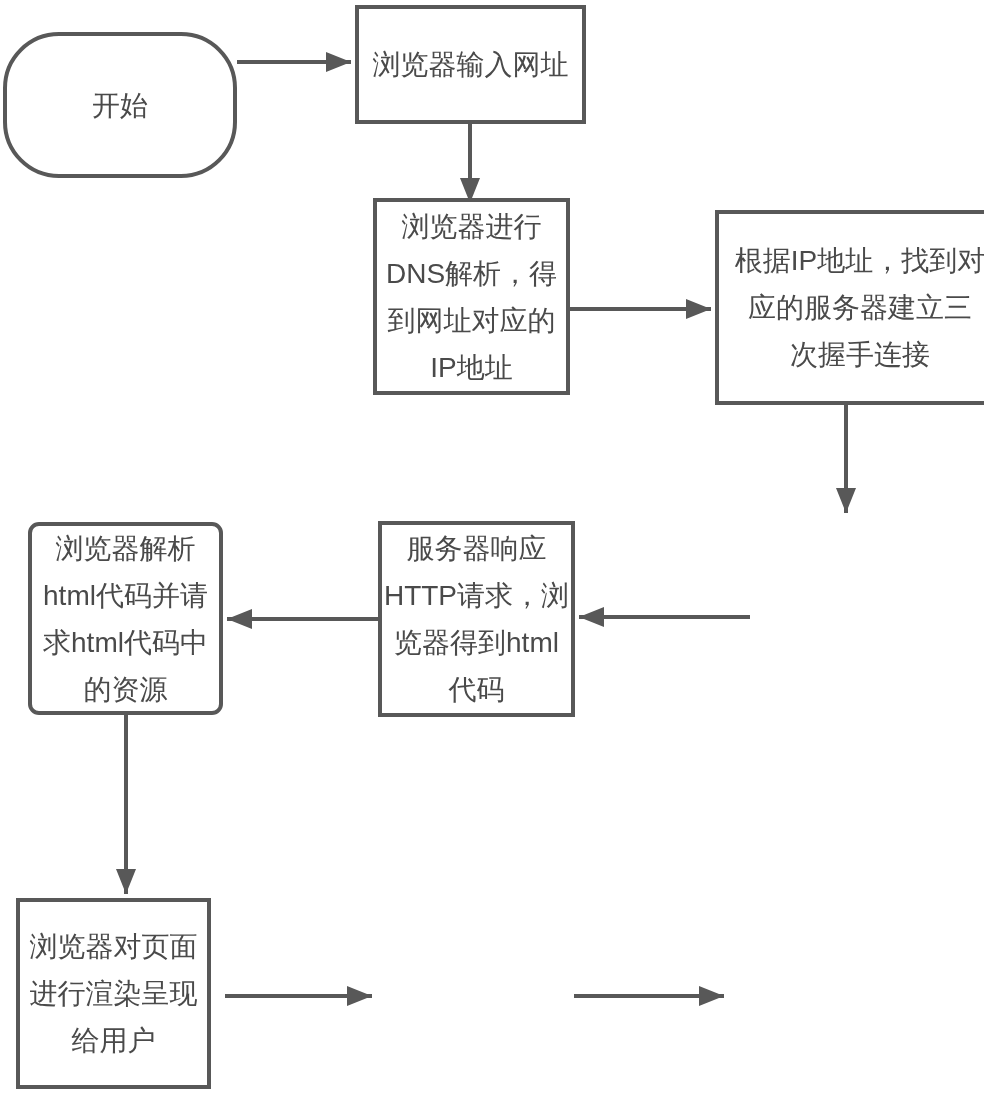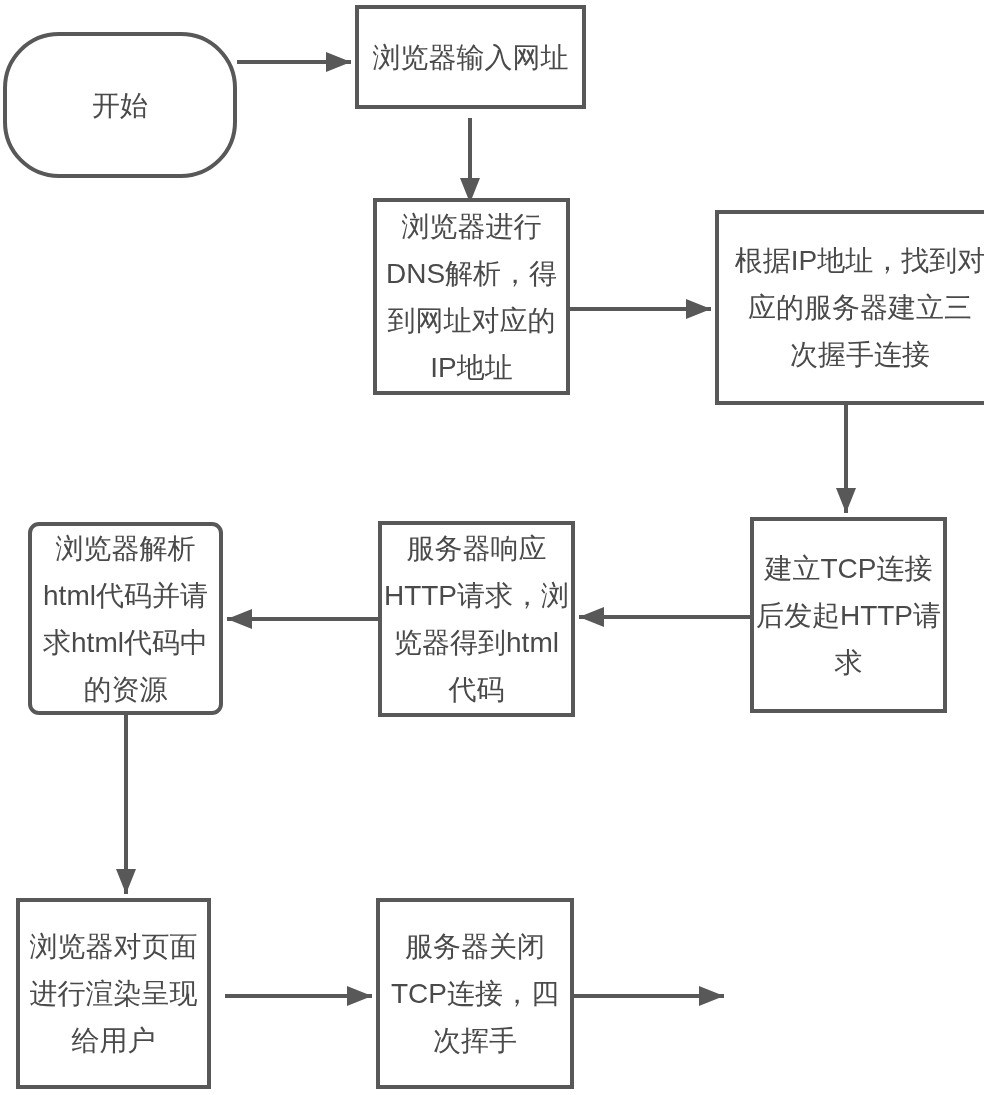--- a/index.html
+++ b/index.html
@@ -38,21 +38,21 @@
     color:var(--text);
     font-size:28px;
     line-height:47px;
     white-space:pre;
   }
   .terminator{
     border-radius:56px;
   }
   
   .n-start          {left:3px;   top:7px;   width:234px; height:146px;margin-top:25px;}
-  .n-input-url      {left:355px; top:5px;   width:231px; height:104px;}
+  .n-input-url      {left:355px; top:5px;   width:231px; height:119px;}
   .n-dns-resolve    {left:373px; top:198px; width:197px; height:197px;}
   .n-ip-handshake   {left:715px; top:210px; width:290px; height:195px;}
   .n-tcp-http       {left:750px; top:517px; width:197px; height:196px;}
   .n-server-response{left:378px; top:521px; width:197px; height:196px;}
   .n-parse-html     {left:28px;  top:522px; width:195px; height:193px;border-radius:11px;}
   .n-render-page    {left:16px;  top:898px; width:195px; height:191px;}
   .n-close-tcp      {left:376px; top:898px; width:198px; height:191px;}
   .n-end            {left:728px; top:933px; width:235px; height:119px;}
 </style>
 </head>
@@ -91,25 +91,20 @@
 到网址对应的
 IP地址</span>
   </div>
 
   <div class="node n-ip-handshake">
     <span>根据IP地址，找到对
 应的服务器建立三
 次握手连接</span>
   </div>
 
-  <div class="node n-tcp-http">
-    <span>建立TCP连接
-后发起HTTP请
-求</span>
-  </div>
 
   <div class="node n-server-response">
     <span>服务器响应
 HTTP请求，浏
 览器得到html
 代码</span>
   </div>
 
   <div class="node n-parse-html">
     <span>浏览器解析
@@ -117,20 +112,15 @@
 求html代码中
 的资源</span>
   </div>
 
   <div class="node n-render-page">
     <span>浏览器对页面
 进行渲染呈现
 给用户</span>
   </div>
 
-  <div class="node n-close-tcp">
-    <span>服务器关闭
-TCP连接，四
-次挥手</span>
-  </div>
 
 
 </div>
 
 </body></html>

